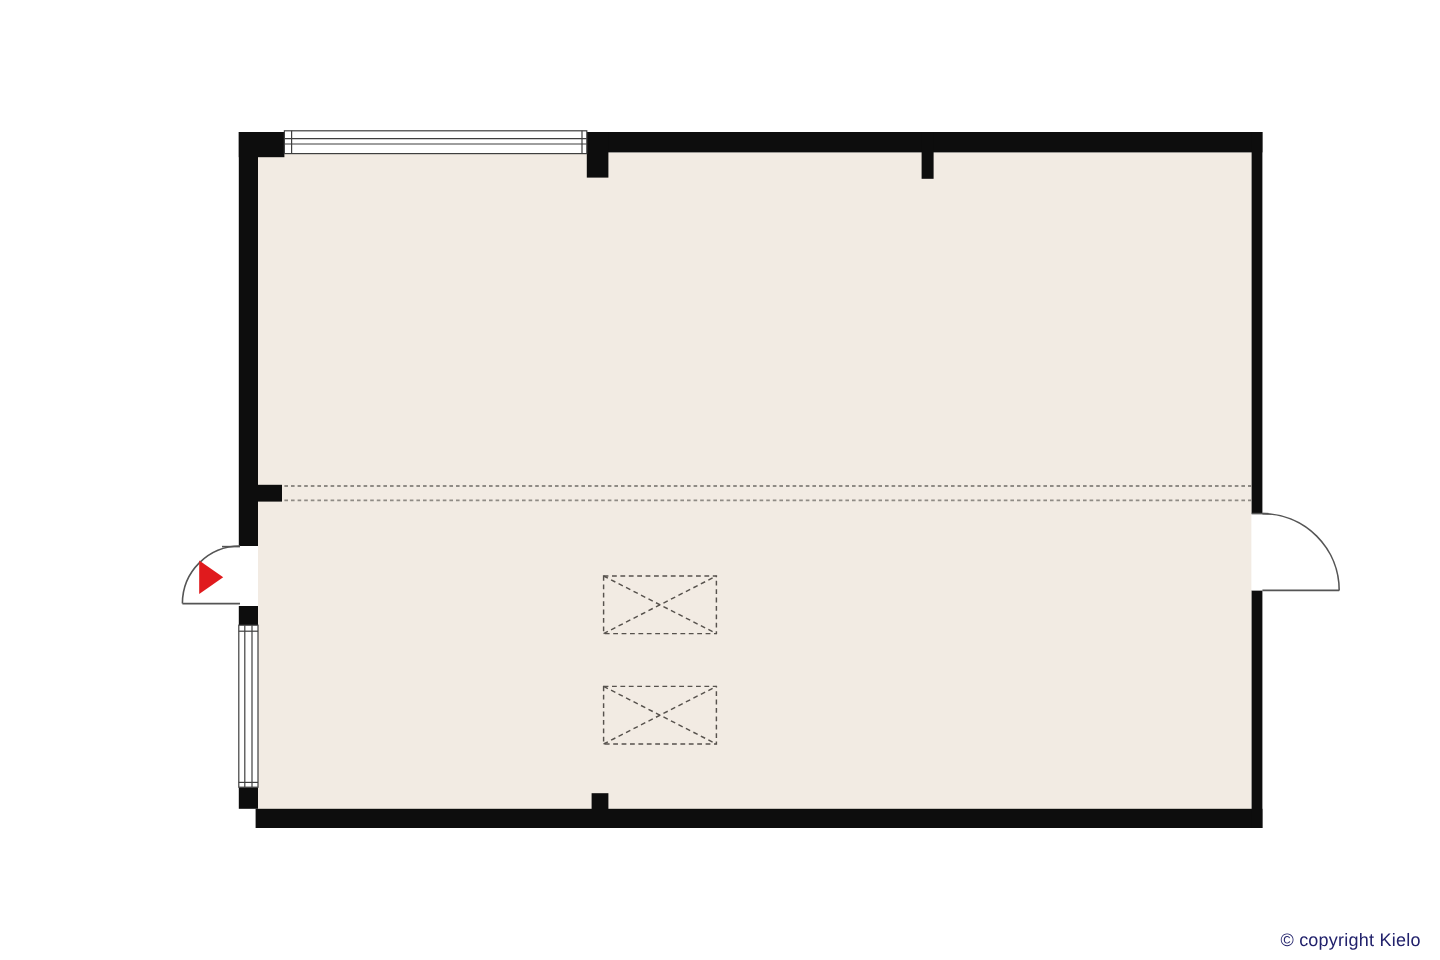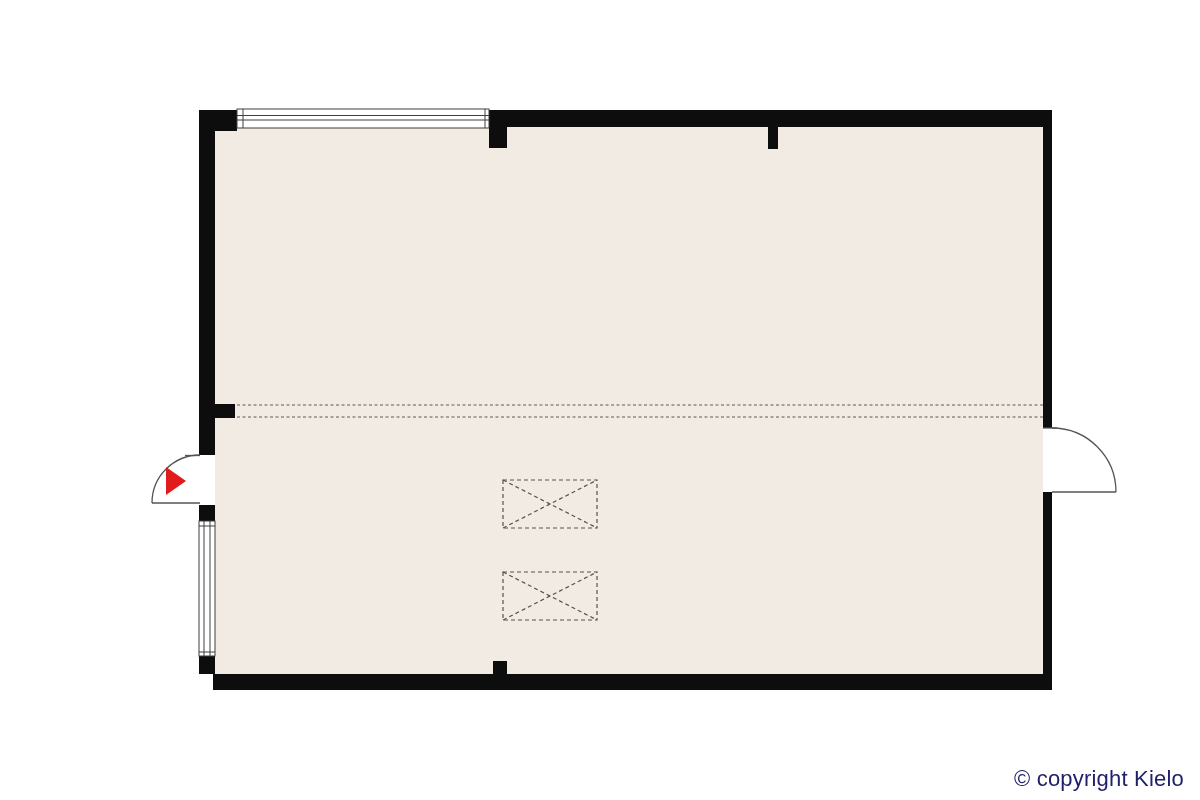--- a/index.html
+++ b/index.html
@@ -15,21 +15,21 @@
   .floor{fill:var(--floor,#f2ebe3);stroke:none;}
   .win{fill:var(--window-fill,#fff);stroke:var(--window-stroke,#444);stroke-width:1;}
   .winline{stroke:var(--window-stroke,#444);stroke-width:1;fill:none;}
   .door{stroke:var(--door-stroke,#555);stroke-width:1.3;fill:none;}
   .doorfill{fill:var(--window-fill,#fff);stroke:none;}
   .dashline{stroke:var(--dashed-line,#8f8b85);stroke-width:1.5;stroke-dasharray:3 2.5;fill:none;}
   .xbox{stroke:var(--box-dash,#57524d);stroke-width:1.2;stroke-dasharray:4 3;fill:none;}
   .arrow{fill:var(--entrance-arrow,#e01a1d);stroke:none;}
   #copyright{
     position:absolute;right:16px;bottom:8px;
-    font-size:22px;letter-spacing:0.2px;
+    font-size:15px;letter-spacing:0.2px;
     color:var(--copyright-text,#21216b);
   }
 </style>
 </head>
 <body>
 
 <div id="plan-wrap">
 <svg width="1200" height="800" viewBox="0 0 1200 800">
 
   <rect class="floor" x="215" y="127" width="828" height="548"></rect>

